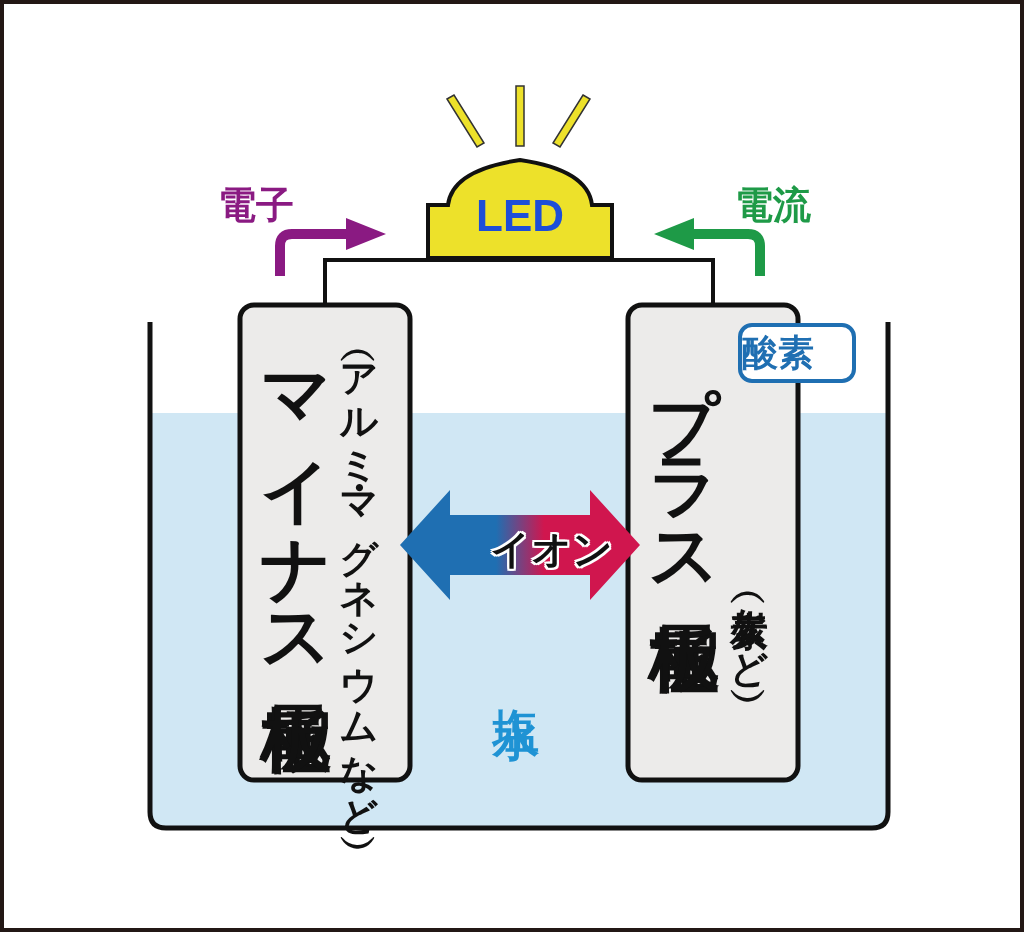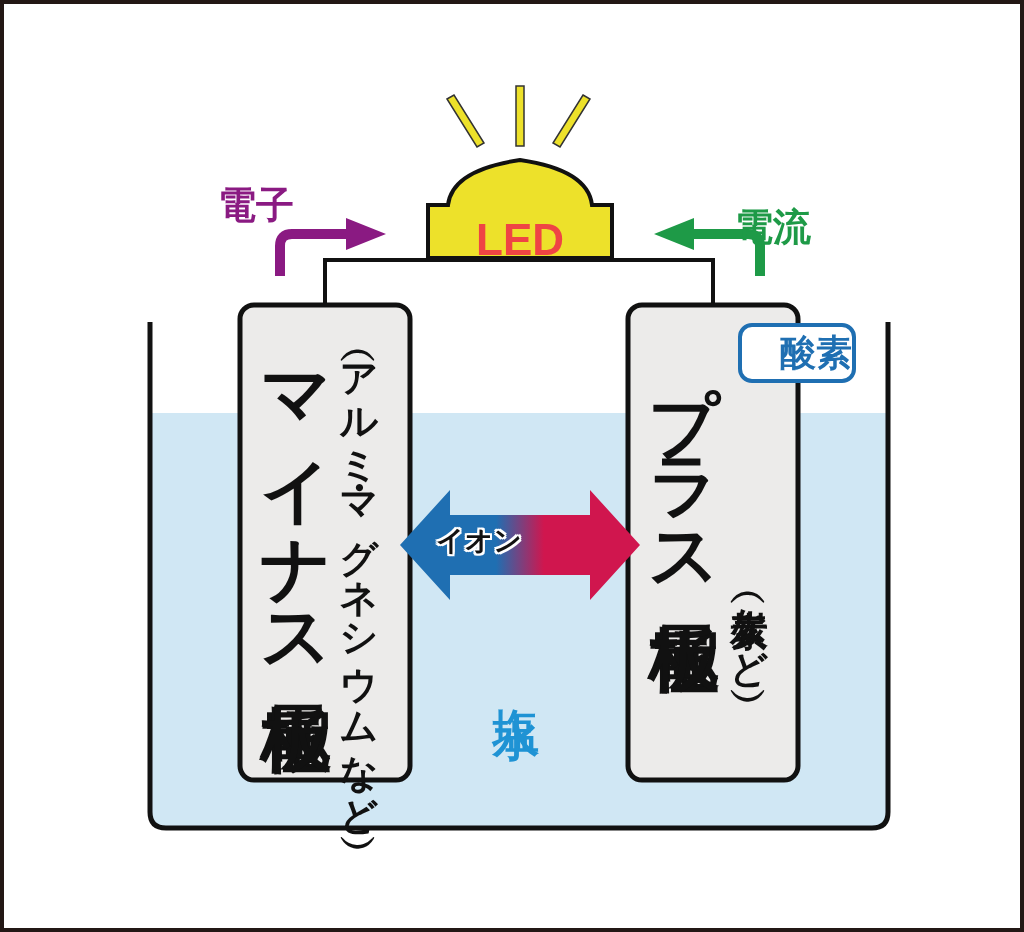--- a/index.html
+++ b/index.html
@@ -8,24 +8,24 @@
     svg { position: absolute; left: 0; top: 0; }
     .vlabel { position: absolute; writing-mode: vertical-rl; text-orientation: upright; font-family: "DejaVu Sans", sans-serif; font-weight: bold; color: #111; line-height: 1; letter-spacing: 0; }
     .main-left { left: 262px; top: 330px; font-size: 70px; }
     .sub-left { left: 340px; top: 338px; font-size: 38px; }
     .main-right { left: 650px; top: 330px; font-size: 70px; }
     .sub-right { left: 730px; top: 580px; font-size: 38px; }
     .salt { position: absolute; left: 492px; top: 672px; width: 56px; writing-mode: vertical-rl; text-orientation: upright; font-size: 46px; font-weight: bold; color: #1f93d4; letter-spacing: 6px; font-family: "DejaVu Sans", sans-serif; }
     .abs-label { position: absolute; font-weight: bold; font-family: "DejaVu Sans", sans-serif; text-align: right; }
     .electron-label { left: 218px; top: 180px; font-size: 38px; }
     .current-label { left: 735px; top: 180px; font-size: 38px; }
-    .led-label { position: absolute; left: 428px; top: 210px; width: 184px; height: 60px; text-align: center; line-height: 60px; font-size: 44px; font-weight: bold; color: #ef4444; font-family: "Liberation Sans", sans-serif; }
-    .ion-label { position: absolute; left: 436px; top: 522px; width: 150px; text-align: left; font-size: 28px; font-weight: bold; color: #111; font-family: "DejaVu Sans", sans-serif;
+    .led-label { position: absolute; left: 428px; top: 186px; width: 184px; height: 60px; text-align: center; line-height: 60px; font-size: 44px; font-weight: bold; color: #1d4ed8; font-family: "Liberation Sans", sans-serif; }
+    .ion-label { position: absolute; left: 463px; top: 522px; width: 150px; text-align: right; font-size: 40px; font-weight: bold; color: #111; font-family: "DejaVu Sans", sans-serif;
       text-shadow: -2px -2px 0 #fff, 2px -2px 0 #fff, -2px 2px 0 #fff, 2px 2px 0 #fff, 0 2px 0 #fff, 0 -2px 0 #fff, 2px 0 0 #fff, -2px 0 0 #fff; }
-    .oxygen-badge { position: absolute; left: 738px; top: 323px; width: 118px; height: 60px; box-sizing: border-box; border: 4px solid #1f6fb2; border-radius: 14px; background: #ffffff; text-align: right; line-height: 52px; font-size: 36px; font-weight: bold; color: #1f6fb2; font-family: "DejaVu Sans", sans-serif; }
+    .oxygen-badge { position: absolute; left: 738px; top: 323px; width: 118px; height: 60px; box-sizing: border-box; border: 4px solid #1f6fb2; border-radius: 14px; background: #ffffff; text-align: left; line-height: 52px; font-size: 36px; font-weight: bold; color: #1f6fb2; font-family: "DejaVu Sans", sans-serif; }
   </style>
 </head>
 <body>
 
 <div class="frame"></div>
 
 <svg width="1024" height="932" viewBox="0 0 1024 932">
   <defs>
     <linearGradient id="ionGrad" x1="0" y1="0" x2="1" y2="0">
       <stop offset="0" stop-color="#1f6fb2"></stop>
@@ -61,21 +61,21 @@
     <path d="M760 276 L760 246 Q760 234 748 234 L688 234" fill="none" stroke="#1e9a47" stroke-width="10"></path>
     <polygon points="694,218 654,234 694,250" fill="#1e9a47"></polygon>
   </g>
 
   <polygon points="400,545 450,490 450,515 590,515 590,490 640,545 590,600 590,575 450,575 450,600" fill="url(#ionGrad)"></polygon>
 </svg>
 
 <div class="led-label">LED</div>
 
 <div class="abs-label electron-label" style="color:#8a1a82;">電子</div>
-<div class="abs-label current-label" style="color:#1e9a47;margin-top:22px;">電流</div>
+<div class="abs-label current-label" style="color:#1e9a47;">電流</div>
 
 <div class="vlabel main-left">マイナス電極板</div>
 <div class="vlabel sub-left">（アルミ・マグネシウムなど）</div>
 
 <div class="vlabel main-right">プラス電極板</div>
 <div class="vlabel sub-right">（炭素など）</div>
 
 <div class="oxygen-badge">酸素</div>
 
 <div class="ion-label">イオン</div>

